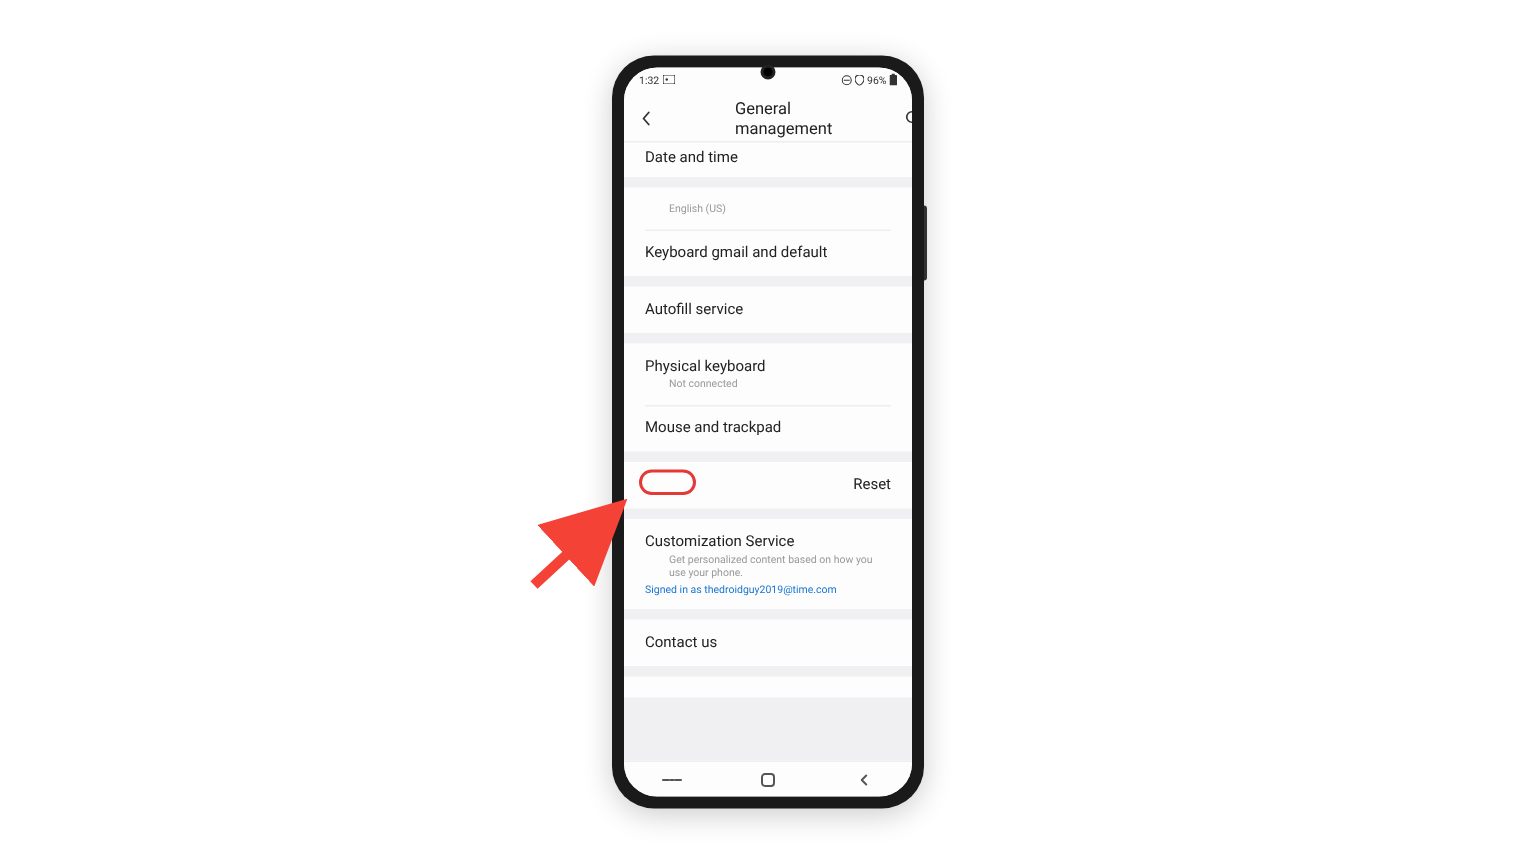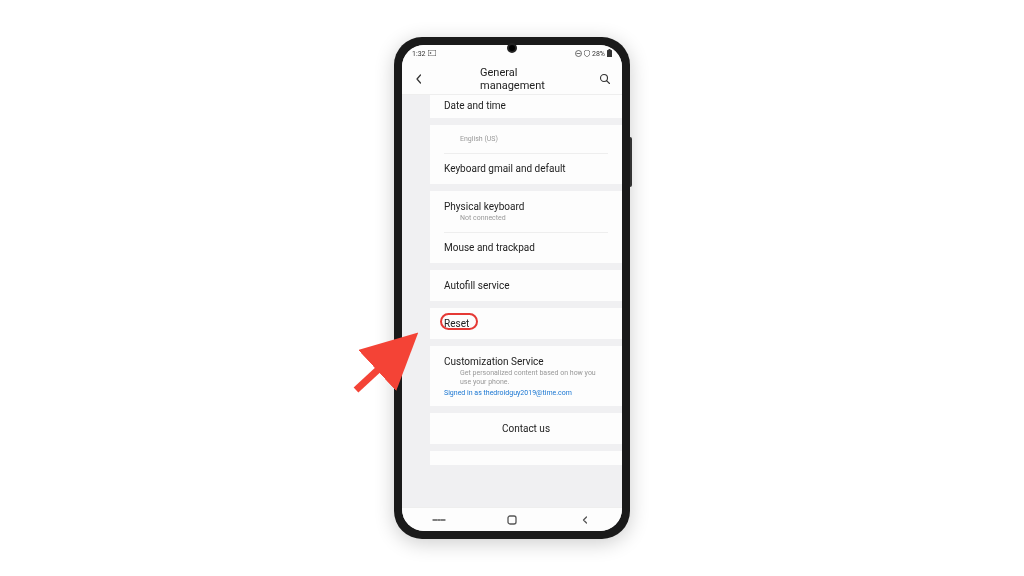--- a/index.html
+++ b/index.html
@@ -7,21 +7,21 @@
       width: 1024px;
       height: 576px;
       background: #ffffff;
       font-family: -apple-system, BlinkMacSystemFont, 'Segoe UI', Roboto, Arial, sans-serif;
       display: flex;
       justify-content: center;
       align-items: center;
       position: relative;
     }
     .phone-frame {
-      width: 236px;
+      width: 208px;
       height: 502px;
       background: #1a1a1a;
       border-radius: 28px;
       padding: 8px;
       position: relative;
       box-shadow: 0 4px 20px rgba(0,0,0,0.2);
     }
     .phone-side-button {
       position: absolute;
       right: -2px;
@@ -98,21 +98,20 @@
     }
     .content-area {
       height: calc(100% - 18px - 32px - 24px);
       overflow: hidden;
       background: #f0f0f2;
     }
     .list-group {
       background: #fdfdfd;
       margin-bottom: 7px;
       border-radius: 0;
-      margin-left: 28px;
     }
     .list-group:first-child {
       margin-top: 0;
     }
     .list-item {
       padding: 9px 14px;
       position: relative;
     }
     .list-item.cut {
       padding: 4px 14px 6px;
@@ -193,21 +192,21 @@
           <svg width="7" height="7" viewBox="0 0 7 7">
               <circle cx="3.5" cy="3.5" r="3" fill="none" stroke="#333" stroke-width="0.7"></circle>
               <line x1="1.5" y1="3.5" x2="5.5" y2="3.5" stroke="#333" stroke-width="0.7"></line>
             </svg>
         </span>
         <span>
           <svg width="6" height="7" viewBox="0 0 6 7">
               <path d="M3 0 C1 0 0 1.5 0 3 C0 5 3 7 3 7 C3 7 6 5 6 3 C6 1.5 5 0 3 0 Z" fill="none" stroke="#333" stroke-width="0.7"></path>
             </svg>
         </span>
-        <span>28%</span>
+        <span>96%</span>
         <span>
           <svg width="5" height="8" viewBox="0 0 5 8">
               <rect x="1.5" y="0" width="2" height="1" fill="#333"></rect>
               <rect x="0" y="1" width="5" height="7" rx="0.5" fill="#333"></rect>
             </svg>
         </span>
       </div>
     </div>
 
     <div class="app-header">
@@ -234,47 +233,47 @@
         <div class="list-group">
           <div class="list-item" style="position: relative;">
             <div class="item-subtitle">English (US)</div>
           </div>
           <div class="list-item" style="position: relative;">
             <div class="item-title">Keyboard gmail and default</div>
           </div>
         </div>
         <div class="list-group">
           <div class="list-item" style="position: relative;">
+            <div class="item-title">Autofill service</div>
+          </div>
+        </div>
+        <div class="list-group">
+          <div class="list-item" style="position: relative;">
             <div class="item-title">Physical keyboard</div>
             <div class="item-subtitle">Not connected</div>
           </div>
           <div class="list-item" style="position: relative;">
             <div class="item-title">Mouse and trackpad</div>
           </div>
         </div>
         <div class="list-group">
-          <div class="list-item" style="position: relative;">
-            <div class="item-title">Autofill service</div>
-          </div>
-        </div>
-        <div class="list-group">
-          <div class="list-item" style="position: relative;">
+          <div class="list-item" style="position: relative; text-align: right;">
             <div class="item-title">Reset</div>
             <div class="highlight-circle" style="left: 10px; top: 5px; width: 38px; height: 17px;"></div>
           </div>
         </div>
         <div class="list-group">
           <div class="list-item" style="position: relative;">
             <div class="item-title">Customization Service</div>
             <div class="item-subtitle">Get personalized content based on how you use your phone.</div>
             <div class="item-link">Signed in as thedroidguy2019@time.com</div>
           </div>
         </div>
         <div class="list-group">
-          <div class="list-item" style="position: relative; text-align: center;">
+          <div class="list-item" style="position: relative;">
             <div class="item-title">Contact us</div>
           </div>
         </div>
         <div class="list-group" style="height: 14px;"></div>
       </div>
 
     <div class="nav-bar">
       <div class="nav-btn">
         <svg width="14" height="10" viewBox="0 0 14 10">
             <line x1="1" y1="5" x2="5" y2="5" stroke="#555" stroke-width="1.3" stroke-linecap="round"></line>

